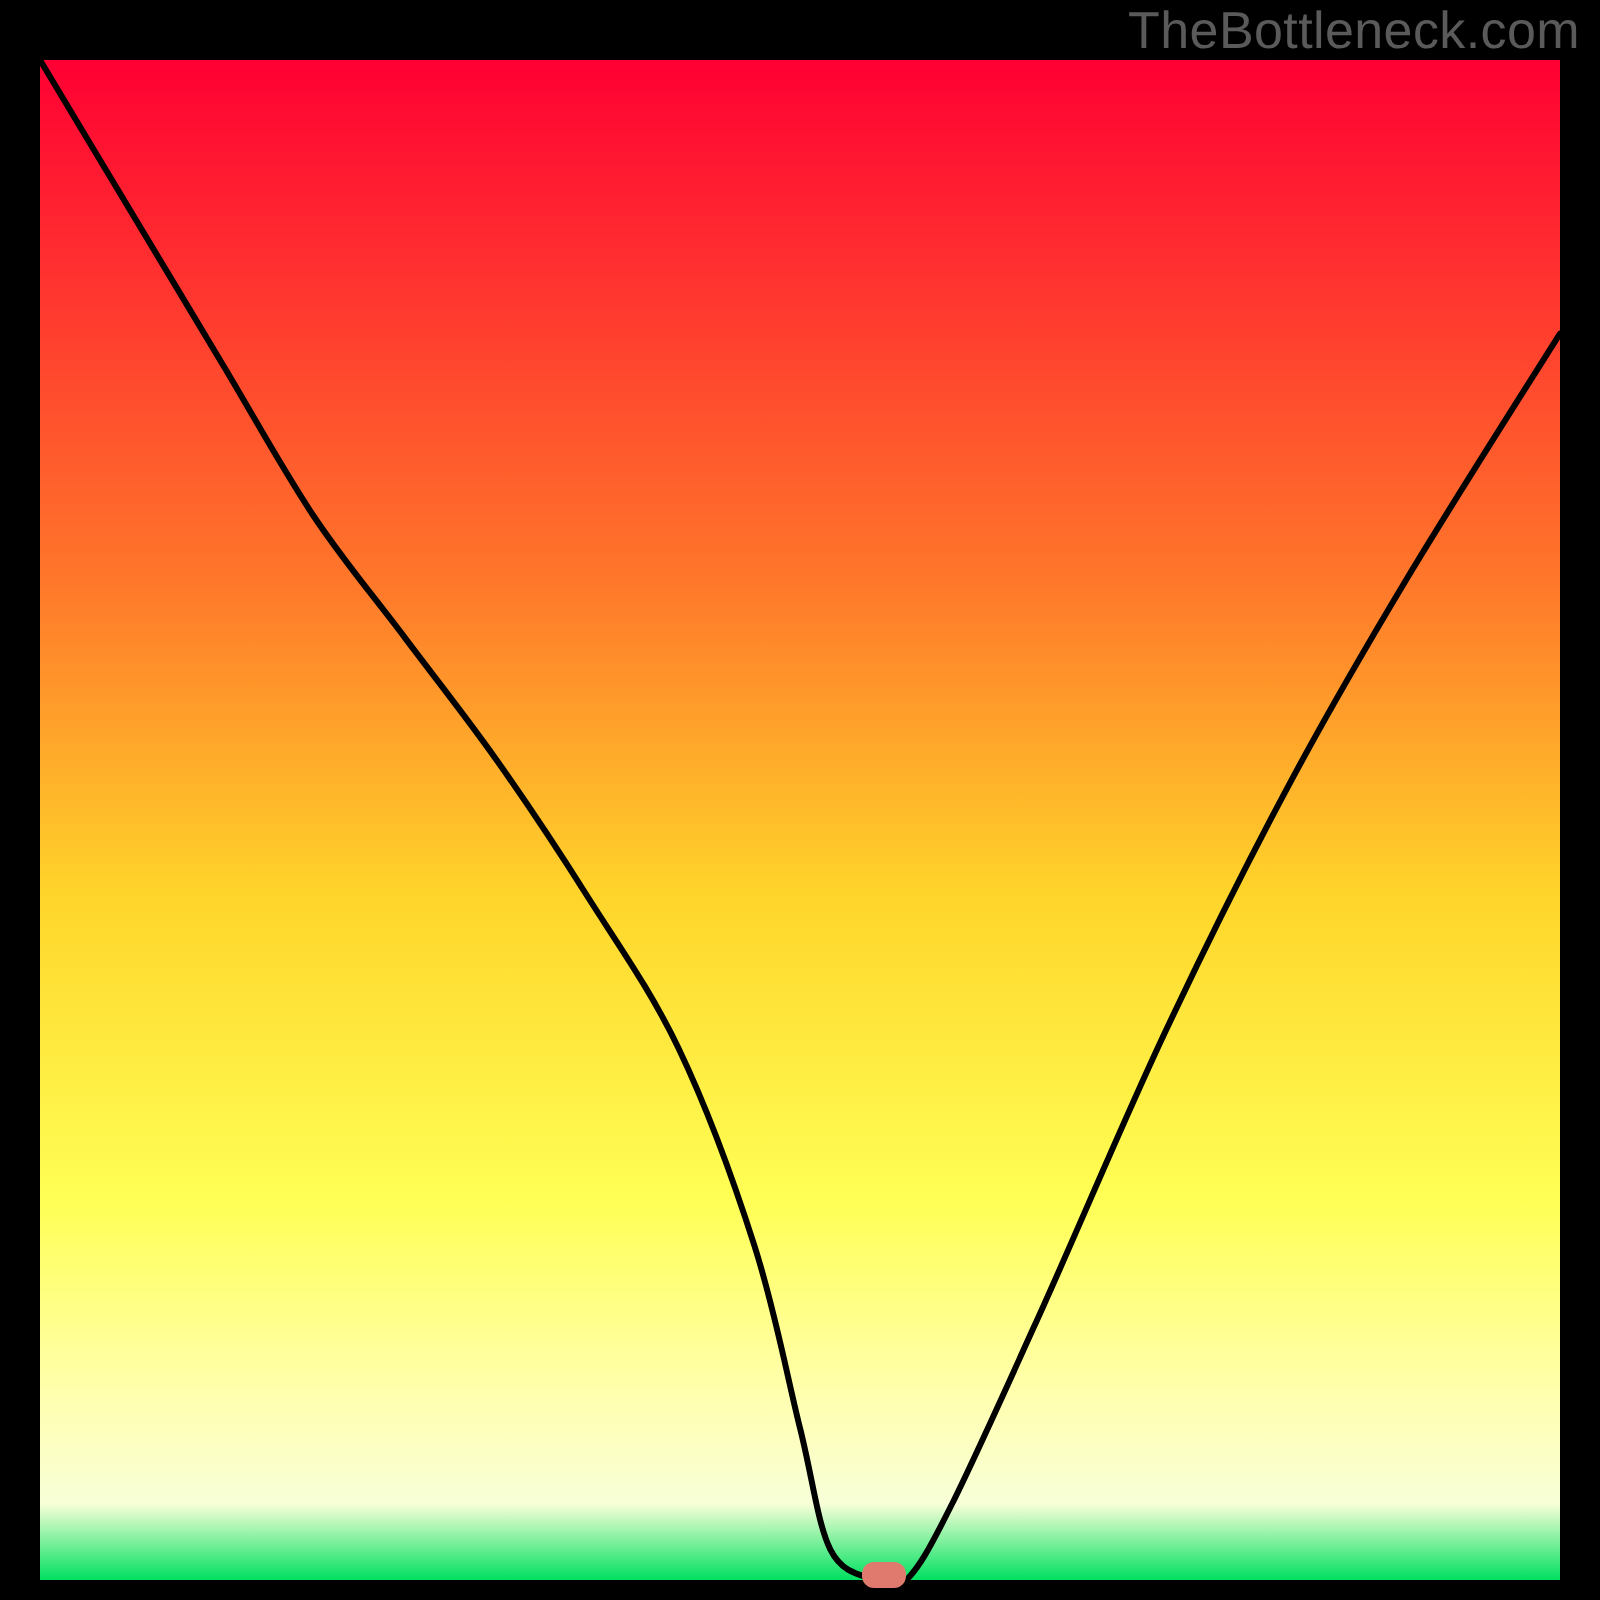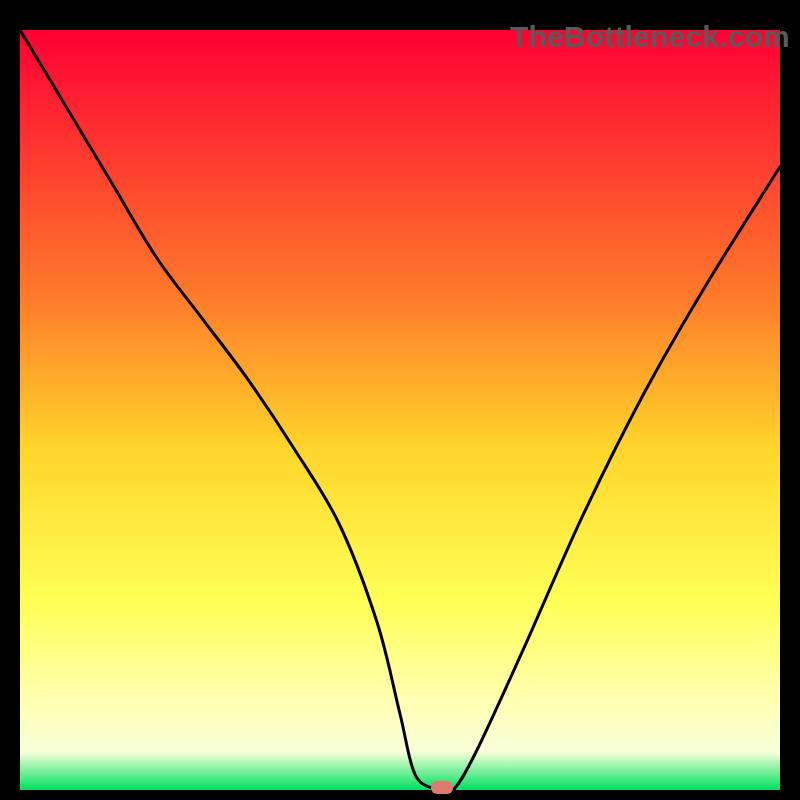--- a/index.html
+++ b/index.html
@@ -11,25 +11,25 @@
     overflow: hidden;
   }
   .frame {
     position: relative;
     width: 800px;
     height: 800px;
     background: #000;
   }
   .watermark {
     position: absolute;
-    top: 20px;
+    top: 0;
     right: 10px;
     font-family: Arial, Helvetica, sans-serif;
-    font-size: 30px;
-    font-weight: 700;
+    font-size: 26px;
+    font-weight: 400;
     color: #5a5a5a;
     letter-spacing: 0.2px;
     z-index: 10;
   }
   svg.plot {
     position: absolute;
     left: 20px;
     top: 30px;
     width: 760px;
     height: 760px;

